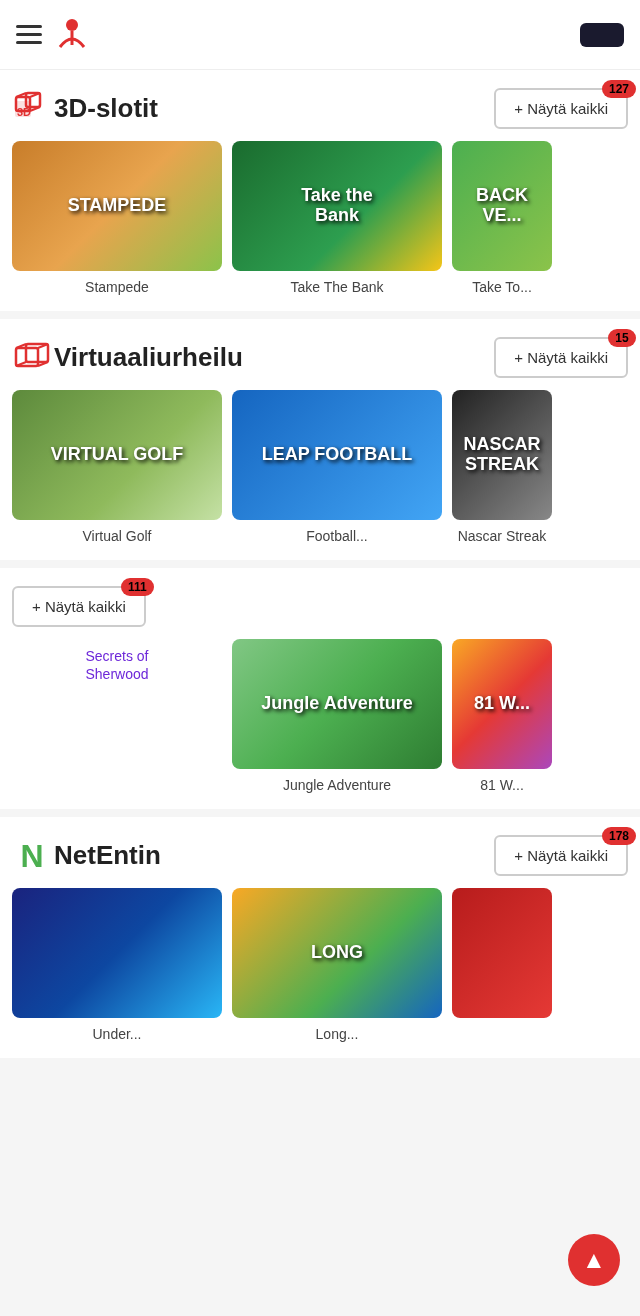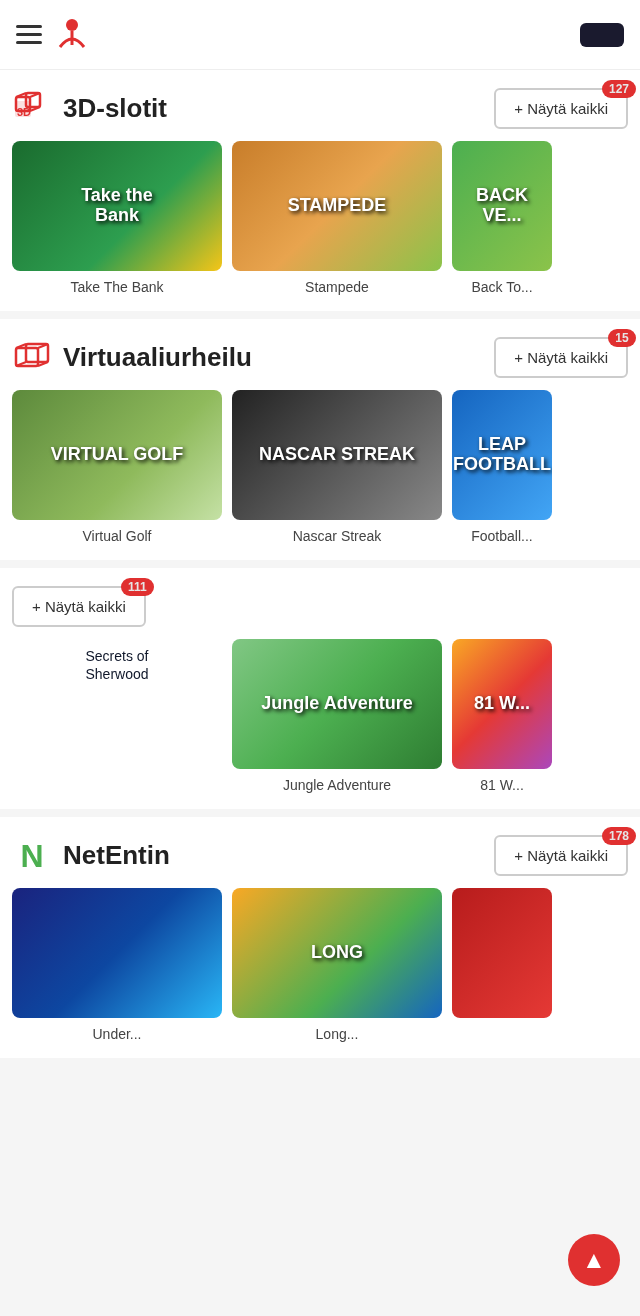--- a/index.html
+++ b/index.html
@@ -76,21 +76,21 @@
     }
     .section-header {
       display: flex;
       align-items: center;
       justify-content: space-between;
       padding: 18px 0 12px;
     }
     .section-title {
       display: flex;
       align-items: center;
-      gap: 11px;
+      gap: 2px;
       font-size: 26px;
       font-weight: bold;
       color: #222;
       text-align: center;
     }
     .section-icon {
       width: 40px;
       height: 40px;
       display: flex;
       align-items: center;
@@ -104,21 +104,21 @@
       padding: 10px 18px;
       font-size: 15px;
       cursor: pointer;
       color: #333;
     }
     .badge {
       position: absolute;
       top: -10px;
       right: -10px;
       background: #e03030;
-      color: #e5e5e5;
+      color: #000000;
       border-radius: 10px;
       font-size: 12px;
       font-weight: bold;
       padding: 2px 7px;
       min-width: 28px;
       text-align: center;
     }
 
     
     .game-grid {
@@ -152,21 +152,21 @@
       font-size: 14px;
       color: #444;
       white-space: nowrap;
       overflow: hidden;
       text-overflow: ellipsis;
       max-width: 210px;
     }
     .game-label-multi {
       margin-top: 8px;
       font-size: 14px;
-      color: #0f172a;
+      color: #6d28d9;
       max-width: 210px;
       line-height: 1.3;
     }
 
     
     .thumb-take-the-bank {
       background: linear-gradient(135deg, #1a6b2e 0%, #2d9e4f 60%, #f5c518 100%);
       position: relative;
     }
     .thumb-stampede {
@@ -288,45 +288,45 @@
         <span>3D-slotit</span>
       </div>
       <button class="show-all-btn">
         + Näytä kaikki
         <span class="badge">127</span>
       </button>
     </div>
     <div class="game-grid">
 
         <div class="game-item">
+          <div class="game-thumb thumb-stampede">
+    <div class="thumb-text-large">
+              <div>STAMPEDE</div>
+            </div>
+  </div>
+          <div class="game-label">Stampede</div>
+        </div>
+
+        <div class="game-item">
           <div class="game-thumb thumb-take-the-bank">
     <div class="thumb-text-large">
               <div>Take the</div>
               <div>Bank</div>
             </div>
   </div>
           <div class="game-label">Take The Bank</div>
         </div>
 
         <div class="game-item">
-          <div class="game-thumb thumb-stampede">
-    <div class="thumb-text-large">
-              <div>STAMPEDE</div>
-            </div>
-  </div>
-          <div class="game-label">Stampede</div>
-        </div>
-
-        <div class="game-item">
           <div class="game-thumb thumb-back">
     <div class="thumb-text-large">
               <div>BACK VE...</div>
             </div>
   </div>
-          <div class="game-label">Back To...</div>
+          <div class="game-label">Take To...</div>
         </div>
 
     </div>
   </div>
     <div class="section">
     <div class="section-header">
       <div class="section-title">
         <div class="section-icon icon-virtual">
             <svg viewBox="0 0 40 40" xmlns="http://www.w3.org/2000/svg">
     <rect x="4" y="10" width="22" height="18" rx="2" fill="none" stroke="#e03030" stroke-width="2.5"></rect>
@@ -349,35 +349,35 @@
         <div class="game-item">
           <div class="game-thumb thumb-virtual-golf">
     <div class="thumb-text-large">
               <div>VIRTUAL GOLF</div>
             </div>
   </div>
           <div class="game-label">Virtual Golf</div>
         </div>
 
         <div class="game-item">
+          <div class="game-thumb thumb-football">
+    <div class="thumb-text-large">
+              <div>LEAP FOOTBALL</div>
+            </div>
+  </div>
+          <div class="game-label">Football...</div>
+        </div>
+
+        <div class="game-item">
           <div class="game-thumb thumb-nascar">
     <div class="thumb-text-large">
               <div>NASCAR STREAK</div>
             </div>
   </div>
           <div class="game-label">Nascar Streak</div>
-        </div>
-
-        <div class="game-item">
-          <div class="game-thumb thumb-football">
-    <div class="thumb-text-large">
-              <div>LEAP FOOTBALL</div>
-            </div>
-  </div>
-          <div class="game-label">Football...</div>
         </div>
 
     </div>
   </div>
     <div class="section">
     <div class="section-header">
       <button class="show-all-btn">
         + Näytä kaikki
         <span class="badge">111</span>
       </button>

